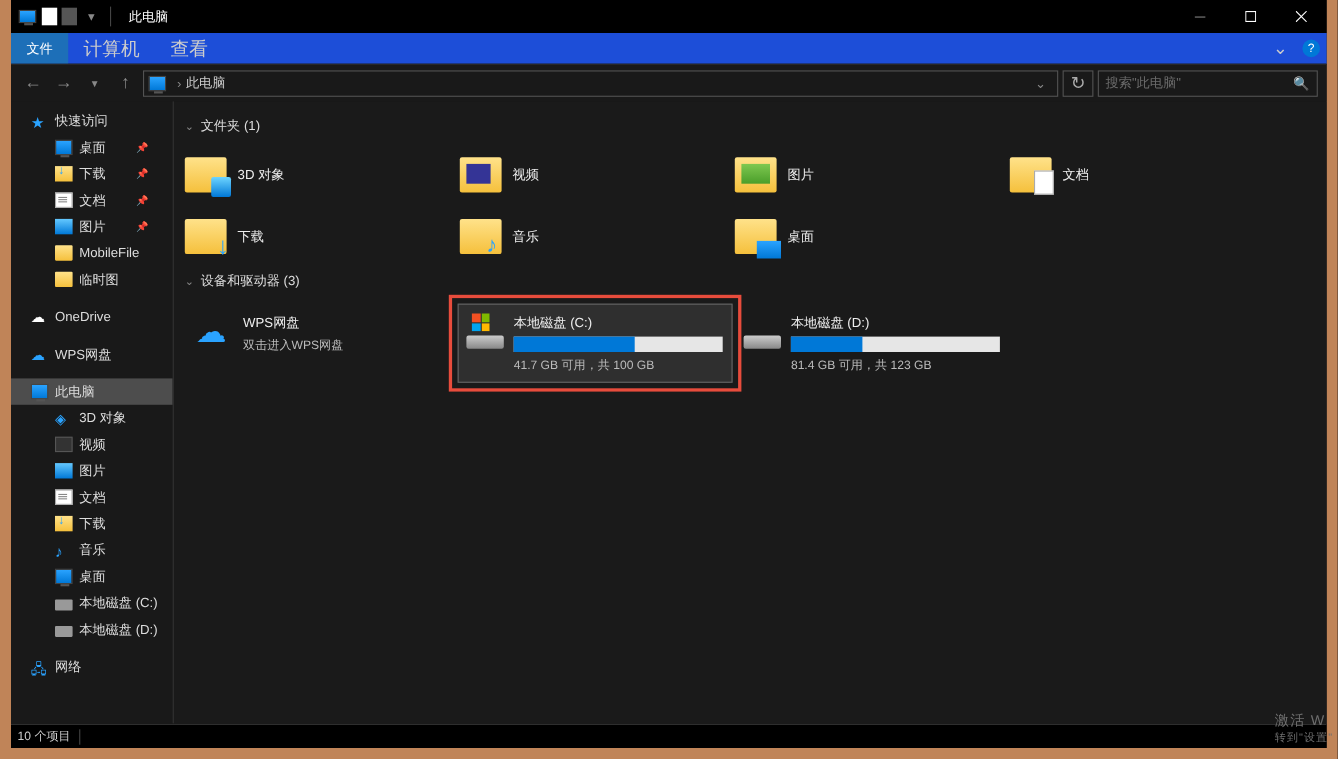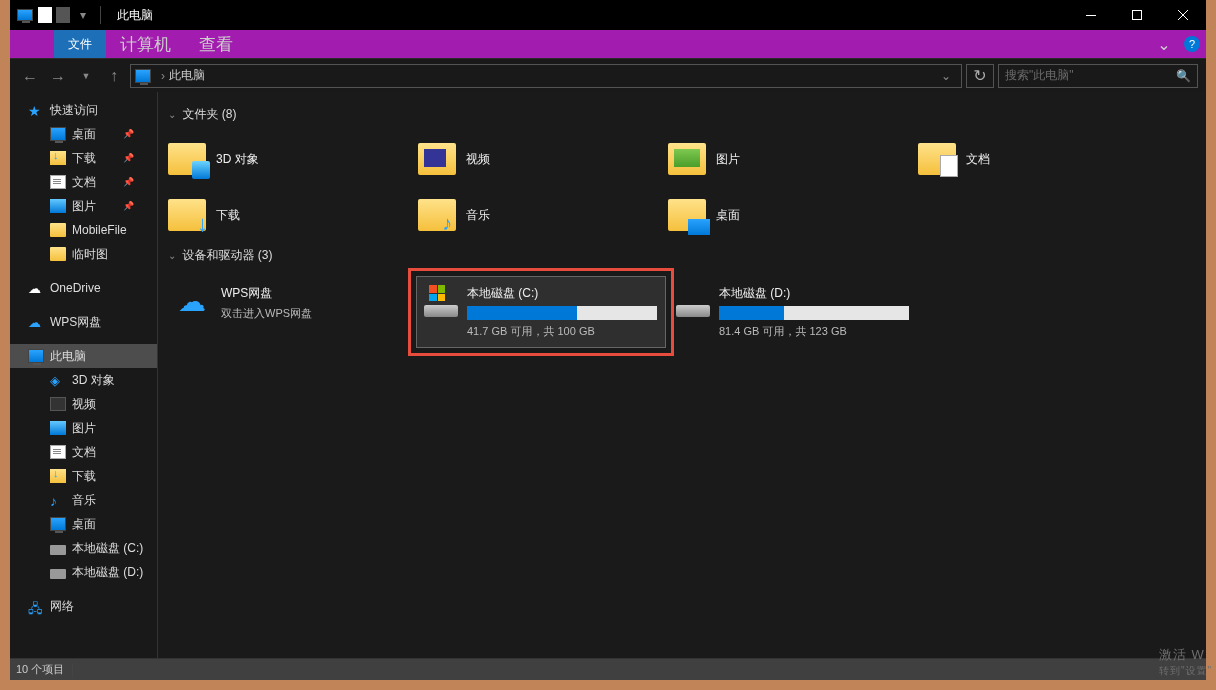--- a/index.html
+++ b/index.html
@@ -8,21 +8,21 @@
 
   
   .titlebar { height: 30px; background: #000; display: flex; align-items: center; color: #fff; font-size: 12px; }
   .titlebar .qat { display: flex; align-items: center; gap: 4px; padding: 0 6px; }
   .qat-icon { width: 18px; height: 18px; display: flex; align-items: center; justify-content: center; }
   .titlebar .title-text { padding-left: 6px; }
   .titlebar .spacer { flex: 1; }
   .win-btn { width: 46px; height: 30px; display: flex; align-items: center; justify-content: center; color: #fff; }
 
   
-  .ribbon { height: 28px; background: #a21caf; display: flex; align-items: stretch; padding-left: 44px; }
+  .ribbon { height: 28px; background: #1d4ed8; display: flex; align-items: stretch; }
   .ribbon .file-tab { background: #1d6fb8; color: #fff; font-size: 12px; padding: 0 14px; display: flex; align-items: center; }
   .ribbon .tab { color: #ccc; font-size: 17px; padding: 0 14px; display: flex; align-items: center; }
   .ribbon .r-spacer { flex: 1; }
   .ribbon .chev { width: 28px; display: flex; align-items: center; justify-content: center; color: #ccc; }
   .ribbon .help { width: 28px; display: flex; align-items: center; justify-content: center; }
 
   
   .navbar { height: 34px; background: #191919; display: flex; align-items: center; padding: 4px 8px; gap: 4px; border-top: 1px solid #2b2b2b; }
   .navbtn { width: 24px; height: 24px; display: flex; align-items: center; justify-content: center; color: #888; }
   .address { flex: 1; height: 24px; background: #191919; border: 1px solid #535353; display: flex; align-items: center; padding: 0 4px; color: #ccc; font-size: 12px; }
@@ -89,21 +89,21 @@
   .drive-info { flex: 1; }
   .drive-name { margin-bottom: 4px; }
   .drive-bar { width: 190px; height: 14px; background: #e6e6e6; position: relative; margin-bottom: 4px; }
   .drive-fill { height: 100%; background: #0078d7; }
   .drive-status { color: #bbb; font-size: 11px; }
   .wps-icon { font-size: 28px; color: #2aa3ff; }
 
   .highlight-box { position: absolute; border: 3px solid #e74c3c; pointer-events: none; }
 
   
-  .statusbar { height: 22px; background: #404040; border-top: 1px solid #333; display: flex; align-items: center; padding: 0 6px; font-size: 11px; color: #ccc; gap: 8px; }
+  .statusbar { height: 22px; background: #000000; border-top: 1px solid #333; display: flex; align-items: center; padding: 0 6px; font-size: 11px; color: #ccc; gap: 8px; }
   .statusbar .divider { width: 1px; height: 14px; background: #444; }
 
   .watermark { position:absolute; right:4px; bottom:12px; color:#6e6e6e; font-size:13px; letter-spacing:1px;}
   .watermark .wm2 { font-size:10px; }
 </style>
 </head>
 <body>
 
 <div class="window">
 
@@ -254,21 +254,21 @@
       <div class="nav-gap"></div>
       <div class="nav-item top">
           <span class="ic net">🖧</span>
           <span>网络</span>
         </div>
     </div>
 
     <div class="content" style="position:relative;">
       <div class="section-head">
         <span class="chev2">⌄</span>
-        <span>文件夹 (8)</span>
+        <span>文件夹 (1)</span>
       </div>
       <div class="folder-grid" id="folder-grid">
           <div class="folder-item">
             <div class="big-folder obj"></div>
             <span>3D 对象</span>
           </div>
           <div class="folder-item">
             <div class="big-folder vid"></div>
             <span>视频</span>
           </div>

